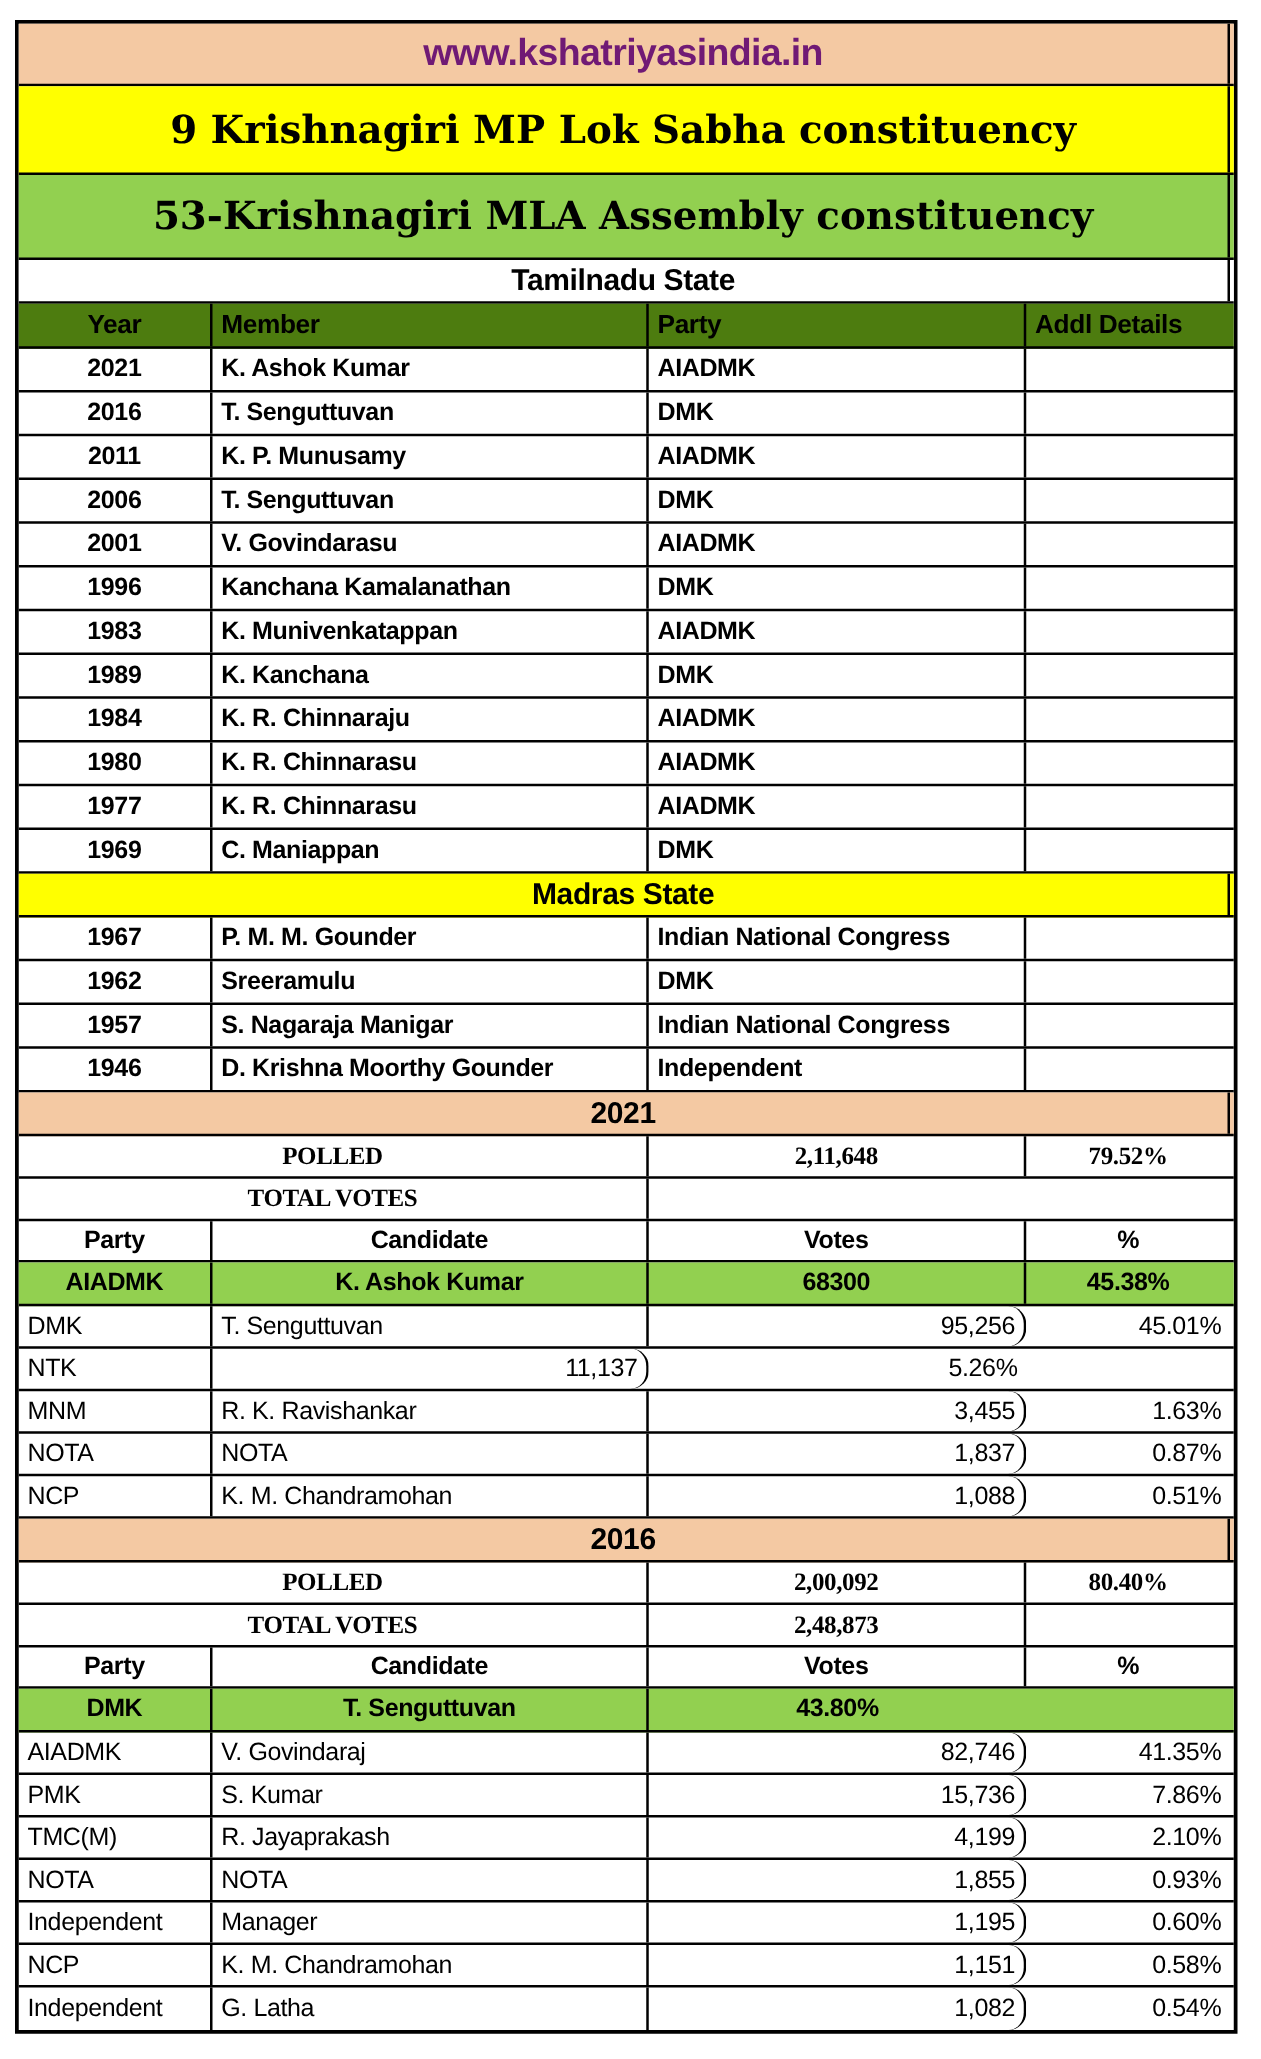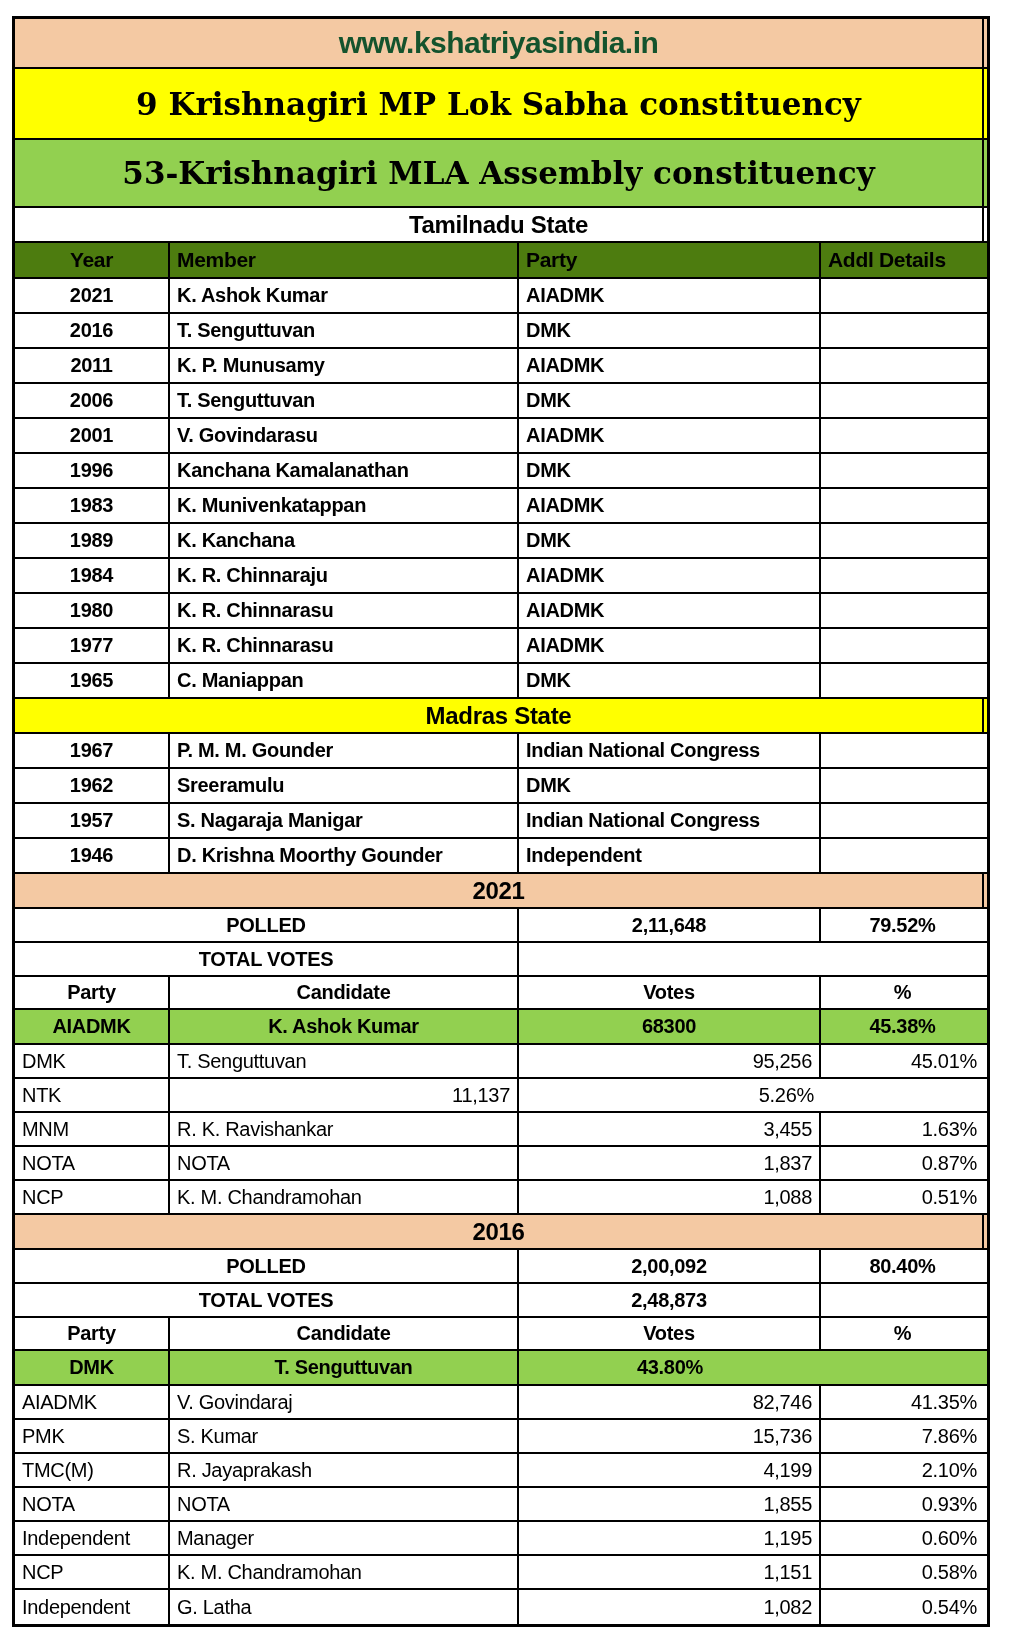--- a/index.html
+++ b/index.html
@@ -21,41 +21,41 @@
   .row:last-child { border-bottom: none; }
   .c {
     display: flex; align-items: center;
     padding: 0 7px;
     border-right: 2px solid #000;
     overflow: hidden; white-space: nowrap;
     font-size: 20px; letter-spacing: -0.3px;
   }
   .c.last { border-right: none; }
   .center { justify-content: center; text-align: center; }
-  .right { justify-content: flex-end; text-align: right; }
+  .right { justify-content: flex-end; text-align: right; border-radius: 14px; }
   .merged2 { grid-column: 1 / 3; }
   .full { grid-column: 1 / 5; }
 
   
   .banner-url { height: 50px; background: #f4c9a3; }
-  .banner-url .c { font-size: 30px; font-weight: bold; color: #14532d; letter-spacing: -0.5px; }
+  .banner-url .c { font-size: 30px; font-weight: bold; color: #701a75; letter-spacing: -0.5px; }
   .banner-mp { height: 71px; background: #ffff00; }
   .banner-mla { height: 68px; background: #92d050; }
   .serifttl { font-family: "DejaVu Serif", "Liberation Serif", serif; font-weight: bold; font-size: 31px; letter-spacing: 0; }
   .staterow { height: 35px; background: #fff; }
   .staterow .c, .yearbar .c { font-size: 24px; font-weight: bold; }
   .staterow.yel { background: #ffff00; }
   .yearbar { height: 35px; background: #f4c9a3; }
 
   .headrow { height: 36px; background: #4d7c0f; }
   .headrow .c { font-weight: bold; font-size: 21px; }
   .drow { height: 35px; }
   .drow .c { font-weight: bold; }
 
-  .prow { height: 34px; }
+  .prow { height: 34px; font-family: Liberation Serif, serif; }
   .prow .c { font-weight: bold; }
   .rhead { height: 33px; }
   .rhead .c { font-weight: bold; }
   .winner { height: 35px; background: #92d050; }
   .winner .c { font-weight: bold; }
   .rrow { height: 34px; }
   .rrow .c { font-weight: normal; }
   .yr { justify-content: center; }
 </style>
 </head>
@@ -146,21 +146,21 @@
     <div class="c">AIADMK</div>
     <div class="c last"></div>
   </div>
   <div class="row drow">
     <div class="c yr">1977</div>
     <div class="c">K. R. Chinnarasu</div>
     <div class="c">AIADMK</div>
     <div class="c last"></div>
   </div>
   <div class="row drow">
-    <div class="c yr">1965</div>
+    <div class="c yr">1969</div>
     <div class="c">C. Maniappan</div>
     <div class="c">DMK</div>
     <div class="c last"></div>
   </div>
 
   <div class="row staterow yel">
     <div class="c full center">Madras State</div>
   </div>
 
   <div class="row drow">

